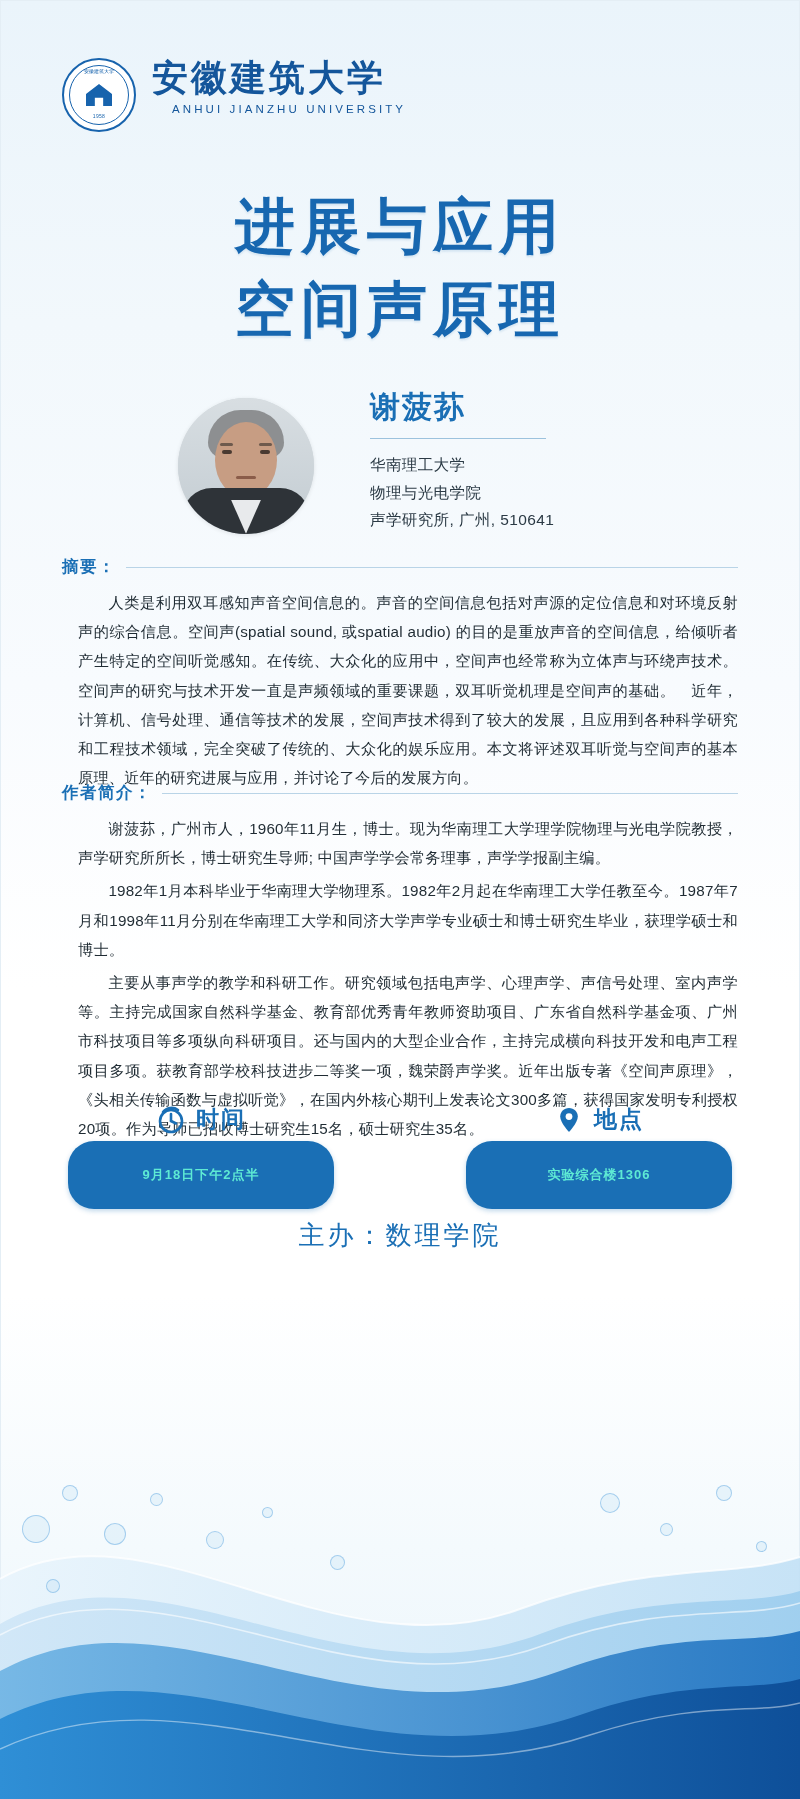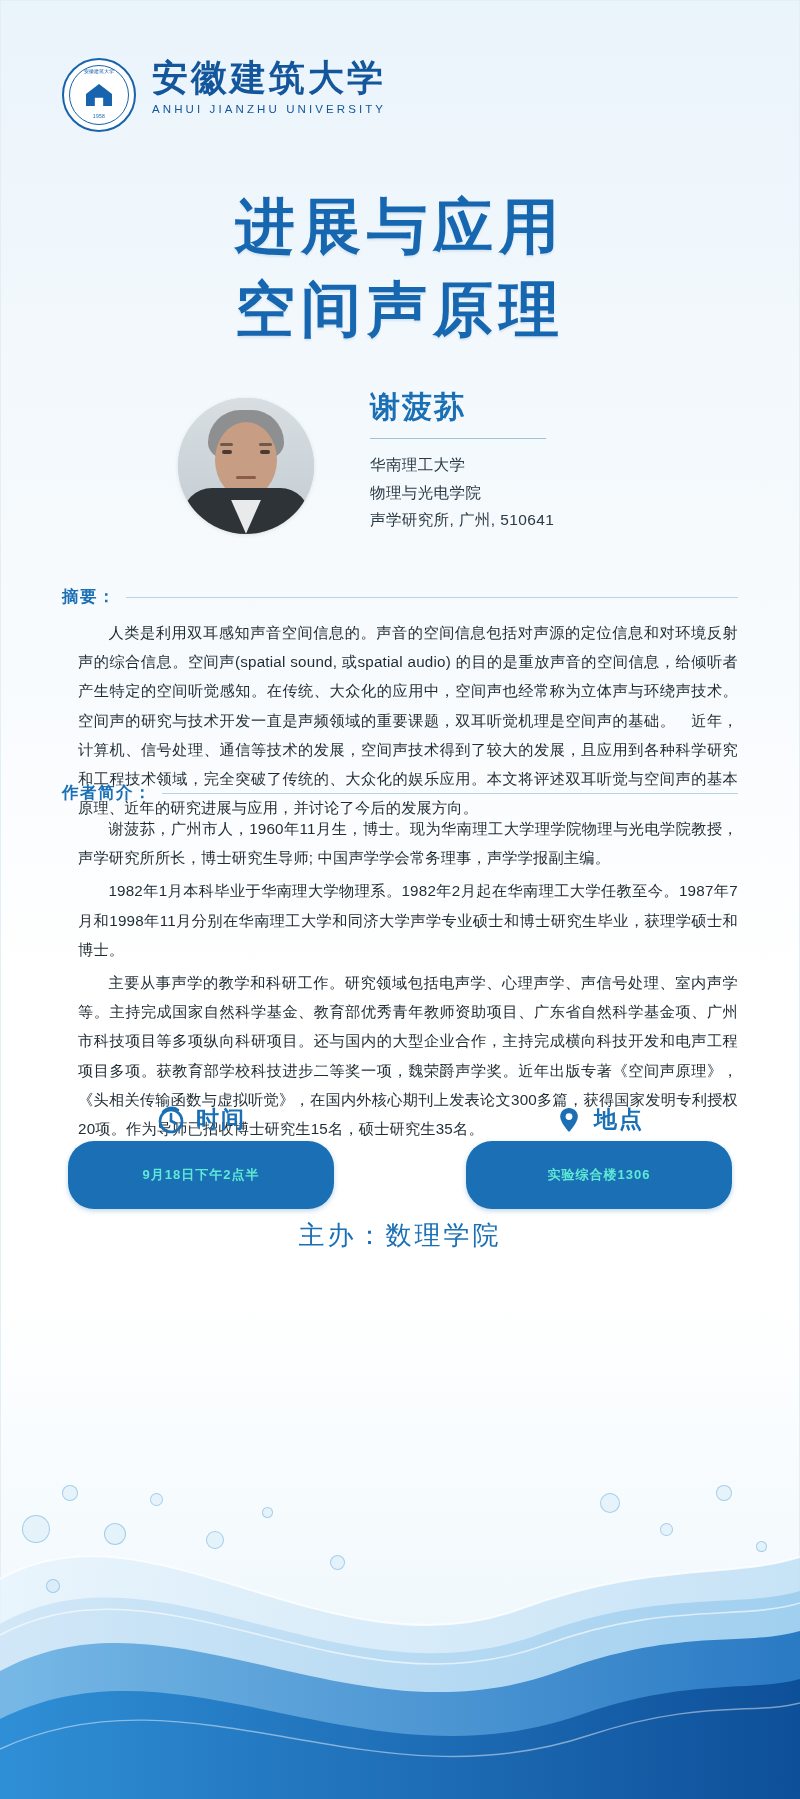--- a/index.html
+++ b/index.html
@@ -88,20 +88,21 @@
     font-weight: bold;
     color: #14569b;
     letter-spacing: 3px;
     line-height: 1.1;
   }
   .logo-en {
     font-size: 11.5px;
     color: #14569b;
     letter-spacing: 3.1px;
     margin-top: 5px;
+    margin-left: 20px;
   }
 
   
   .title-block {
     position: absolute;
     left: 0;
     right: 0;
     top: 185px;
     text-align: center;
   }
@@ -259,21 +260,21 @@
   .para {
     font-size: 15.2px;
     color: #1f2b33;
     line-height: 1.92;
     text-align: justify;
     text-indent: 2em;
     letter-spacing: .2px;
     margin: 0 0 4px 16px;
   }
 
-  #abstract-section { top: 586px; }
+  #abstract-section { top: 556px; }
   #bio-section { top: 782px; }
 
   
   .pills {
     position: absolute;
     left: 68px;
     top: 1104px;
     width: 664px;
     display: flex;
     justify-content: space-between;

